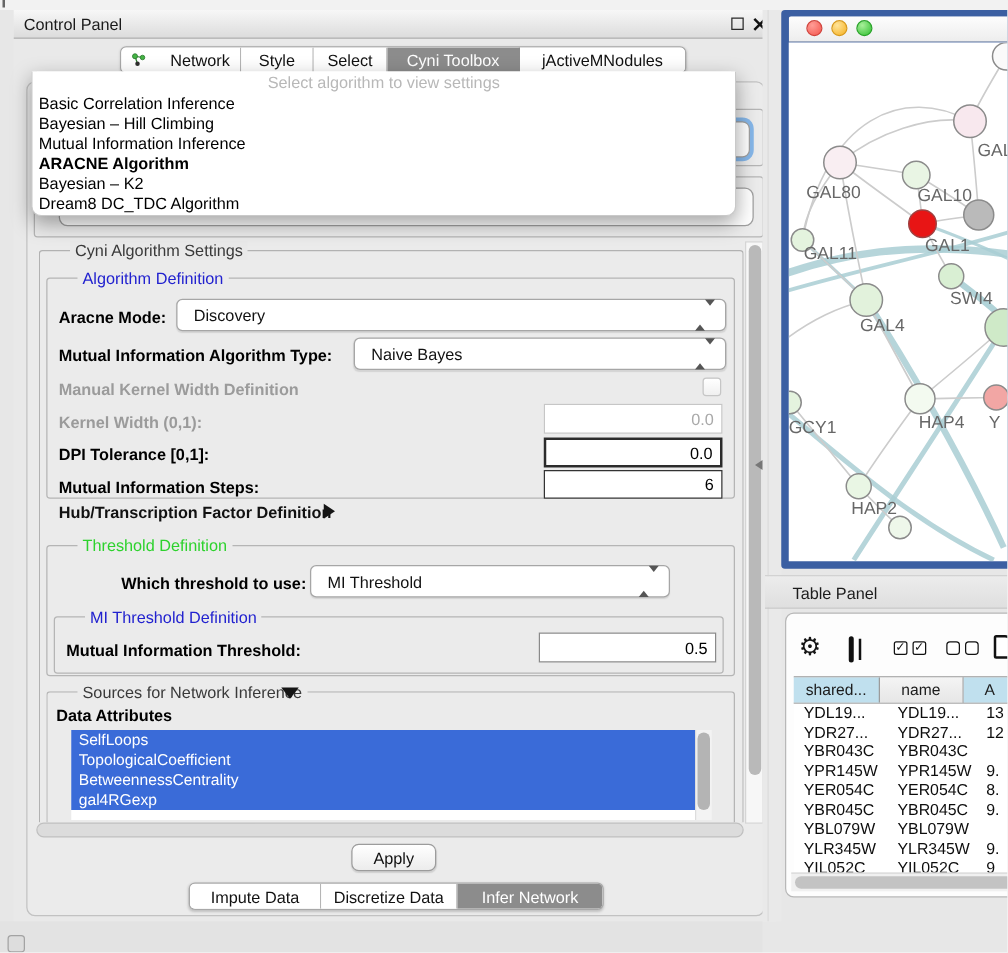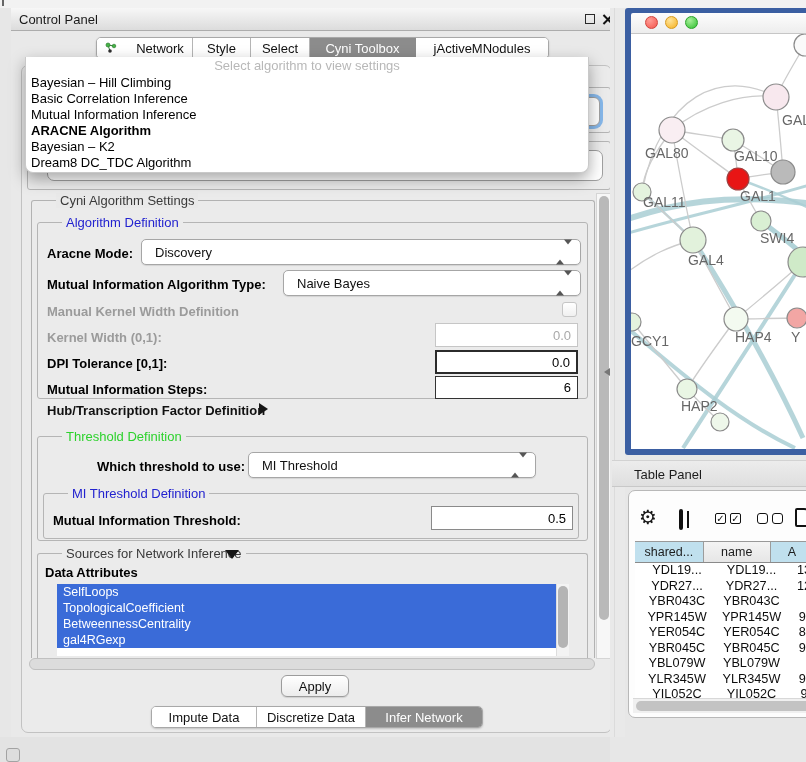--- a/index.html
+++ b/index.html
@@ -52,21 +52,21 @@
   .light{width:13px;height:13px;border-radius:50%;}
   .light.red{background:radial-gradient(circle at 35% 30%,#ff9d96,#f4554c);border:1px solid #d0443d;}
   .light.yellow{background:radial-gradient(circle at 35% 30%,#ffe49a,#f5b01f);border:1px solid #d79a1e;}
   .light.green{background:radial-gradient(circle at 35% 30%,#a8f09a,#2fbe2f);border:1px solid #2aa32a;}
   
   .tp-bar{background:linear-gradient(#ececec,#dfdfdf);border-top:1px solid #d2d2d2;border-bottom:1px solid #c8c8c8;}
   .twin{background:#fdfdfd;border:1px solid #b8b8b8;border-radius:7px;}
   .th{border-right:1px solid #9c9c9c;display:flex;align-items:center;justify-content:center;font-size:12.5px;color:#1c1c1c;}
   .th.blue{background:#c0e0ee;} .th.gray{background:linear-gradient(#f4f4f4,#e6e6e6);}
   .tr{display:flex;height:15.5px;line-height:15.5px;font-size:12.7px;color:#0d0d0d;}
-  .td{overflow:hidden;white-space:nowrap;box-sizing:border-box;text-align:center;}
+  .td{overflow:hidden;white-space:nowrap;box-sizing:border-box;}
   .ico-col{width:17px;height:15px;border:2px solid #111;border-radius:2px;position:relative;}
   .ico-col:after{content:"";position:absolute;left:6px;top:0;width:2px;height:100%;background:#111;}
   .cb{width:11px;height:11px;border:1.6px solid #111;border-radius:2px;font-size:10px;line-height:10px;text-align:center;color:#111;background:#fff;}
   .doc-ico{width:15px;height:19px;border:2px solid #111;border-radius:2px 6px 2px 2px;background:#fff;}
   .gear{font-family:"DejaVu Sans",sans-serif;font-size:20px;color:#161616;line-height:20px;}
 </style>
 </head>
 <body>
 
 <div id="app">
@@ -109,22 +109,22 @@
       <div class="tabseg sel" style="width:105px;">
           <span>Cyni Toolbox</span>
         </div>
       <div class="tabseg" style="width:132px;">
           <span>jActiveMNodules</span>
         </div>
     </div>
 
     <div class="abs popup" style="left:14px;top:49px;width:564px;height:116px;z-index:20;">
       <div class="menu-prompt">Select algorithm to view settings</div>
+      <div class="menu-item">Basic Correlation Inference</div>
       <div class="menu-item">Bayesian – Hill Climbing</div>
-      <div class="menu-item">Basic Correlation Inference</div>
       <div class="menu-item">Mutual Information Inference</div>
       <div class="menu-item bold">ARACNE Algorithm</div>
       <div class="menu-item">Bayesian – K2</div>
       <div class="menu-item">Dream8 DC_TDC Algorithm</div>
     </div>
 
     <div class="abs" style="left:20px;top:192px;width:564px;height:458px;border:1px solid #b2b2b2;border-bottom:none;border-radius:3px 3px 0 0;">
       <span class="gtitle t-gray" style="background:#e9e9e9;">Cyni Algorithm Settings</span>
     </div>
 

